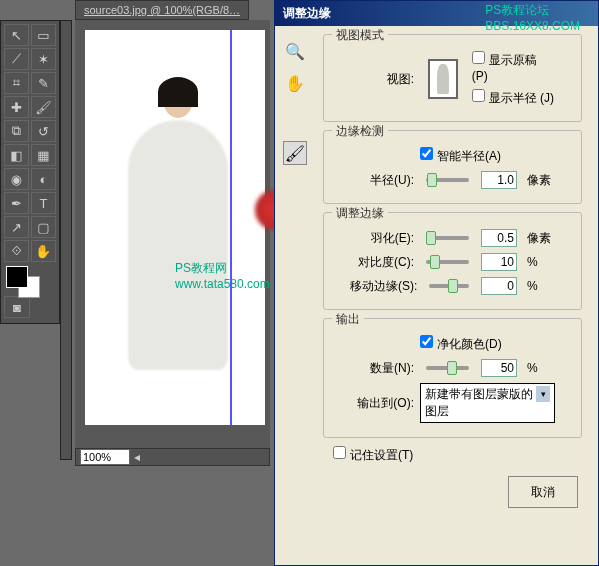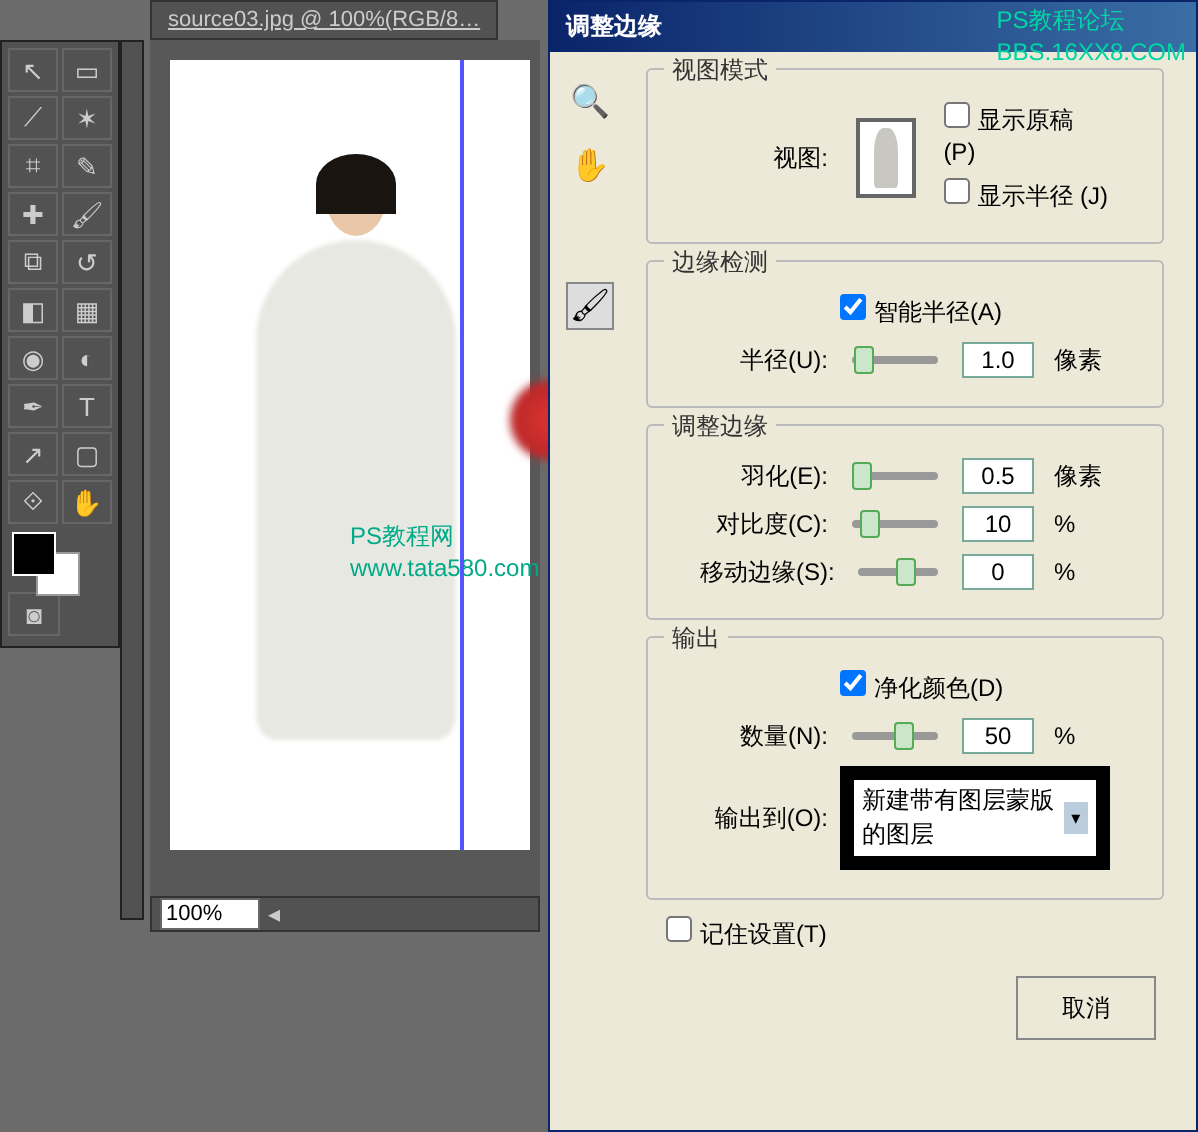--- a/index.html
+++ b/index.html
@@ -1,18 +1,18 @@
 <!DOCTYPE html>
 <html><head>
 <meta charset="utf-8">
 <style>
 * { box-sizing: border-box; margin: 0; padding: 0; font-family: "Microsoft YaHei", SimSun, sans-serif; font-size: 12px; }
 body { background: #6b6b6b; width: 599px; height: 566px; overflow: hidden; position: relative; }
 
-.ps-header { position: absolute; top: 0; right: 0; color: #00d5a3; font-size: 11px; padding: 2px 6px; z-index: 5; }
+.ps-header { position: absolute; top: 0; right: 13px; color: #00d5a3; font-size: 11px; padding: 2px 6px; z-index: 5; }
 
 .doc-tab { position: absolute; top: 0; left: 75px; background: #525252; color: #ccc; padding: 3px 8px; font-size: 11px; border: 1px solid #333; text-decoration: underline; }
 
 .toolbox { position: absolute; left: 0; top: 20px; width: 60px; background: #525252; border: 1px solid #222; padding: 3px; }
 .toolbox-row { display: flex; gap: 2px; margin-bottom: 2px; }
 .tool-btn { width: 26px; height: 22px; background: #525252; border: 1px solid #666; display: flex; align-items: center; justify-content: center; color: #ccc; font-size: 13px; cursor: pointer; }
 .swatch-area { margin-top: 4px; position: relative; height: 30px; }
 .swatch-fg { position: absolute; width: 22px; height: 22px; background: #000; border: 1px solid #fff; top: 0; left: 2px; }
 .swatch-bg { position: absolute; width: 22px; height: 22px; background: #fff; border: 1px solid #999; top: 10px; left: 14px; }
 .options-bar { position: absolute; left: 60px; top: 20px; width: 12px; height: 440px; background: #525252; border: 1px solid #222; }
@@ -45,24 +45,24 @@
 .row { display: flex; align-items: center; margin: 6px 18px; gap: 6px; }
 .label { text-align: right; min-width: 64px; }
 .thumb { width: 30px; height: 40px; border: 2px solid #666; background: #fff; margin: 0 8px; display: flex; align-items: center; justify-content: center; }
 .thumb-fig { width: 12px; height: 30px; background: #c8c8c0; border-radius: 40% 40% 10% 10%; }
 .chk { margin-right: 4px; }
 .chk-label { cursor: pointer; }
 .chk-col { display: flex; flex-direction: column; gap: 6px; }
 
 .slider { flex: 1; height: 4px; background: #999; position: relative; margin: 0 6px; border-radius: 2px; }
 .slider-thumb { position: absolute; top: -5px; width: 10px; height: 14px; background: #cbe7cb; border: 1px solid #5a5; border-radius: 2px; }
-.val-input { width: 36px; border: 1px solid #7a9; padding: 1px 2px; text-align: center; background: #fff; }
+.val-input { width: 36px; border: 1px solid #7a9; padding: 1px 2px; text-align: right; background: #fff; }
 .unit { margin-left: 4px; min-width: 28px; }
 
-.dropdown { flex: 1; border: 7px solid #000000; background: #fff; padding: 2px 4px; display: flex; justify-content: space-between; align-items: center; cursor: pointer; }
+.dropdown { flex: 1; border: 1px solid #000000; background: #fff; padding: 2px 4px; display: flex; justify-content: space-between; cursor: pointer; }
 .dd-arrow { width: 16px; height: 16px; background: #bcd; display: flex; align-items: center; justify-content: center; font-size: 9px; }
 
 .bottom-row { display: flex; justify-content: flex-end; gap: 8px; padding: 8px 12px; }
 .btn { width: 70px; height: 32px; border: 1px solid #888; background: #ece9d8; cursor: pointer; }
 .btn.primary { border: 2px solid #0a246a; }
 .remember { margin: 4px 0 4px 50px; }
 </style>
 </head>
 <body>
 

